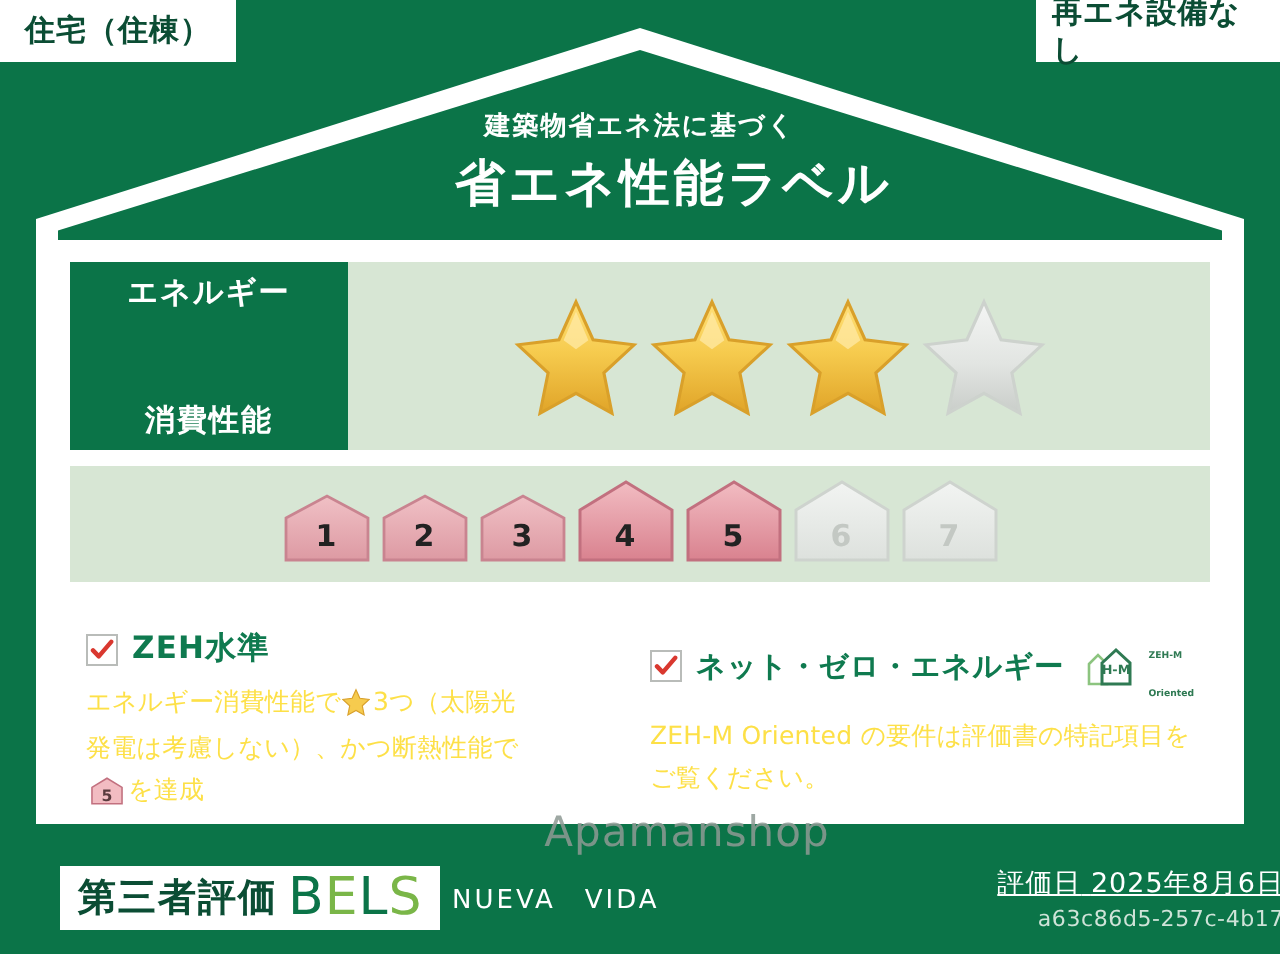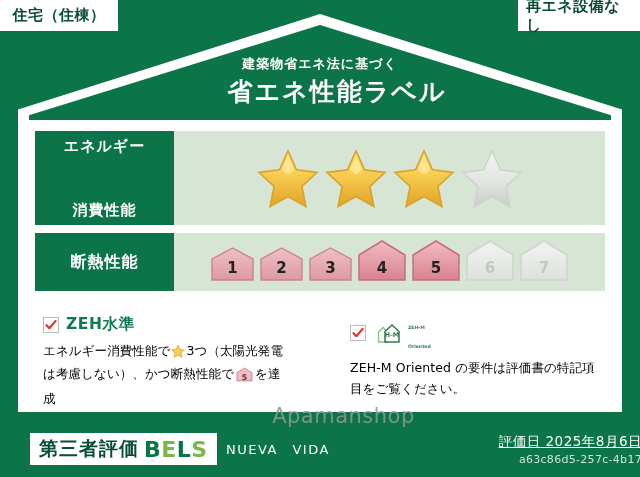--- a/index.html
+++ b/index.html
@@ -99,21 +99,21 @@
     width:16px;height:16px;flex:0 0 16px;border:1px solid #b9bcb9;background:#fff;
     position:relative;box-sizing:border-box;
   }
   .chk svg{position:absolute;left:1px;top:1px;}
   .note-title{
     color:#0f7a4f;font-weight:bold;font-size:15.5px;letter-spacing:0.6px;
     white-space:nowrap;
   }
   .note-title.small{font-size:14.5px;}
   .note-body{
-    font-size:12.5px;color:#000000;line-height:1.62;letter-spacing:0.1px;
+    font-size:12.5px;color:#fde047;line-height:1.62;letter-spacing:0.1px;
   }
   .inline-star{display:inline-block;vertical-align:-3px;margin:0 1px;}
   .inline-house{display:inline-block;vertical-align:-4px;margin:0 2px;}
 
   #zehm-logo{display:inline-flex;align-items:center;gap:2px;margin-left:3px;vertical-align:middle;justify-content:space-between;}
   #zehm-logo .zm-caption{font-size:4.6px;line-height:1.25;color:#2f7a53;font-weight:bold;}
 
   
   #watermark{
     position:absolute;left:0;right:0;top:404px;text-align:center;z-index:9;
@@ -127,21 +127,21 @@
   #bottom-bar{
     position:absolute;left:16px;bottom:0;width:640px;height:52px;
     background:#0b7448;z-index:8;
   }
   #bels-box{
     position:absolute;left:14px;top:8px;height:32px;
     background:#ffffff;display:flex;align-items:center;padding:0 9px;
     gap:5px;box-sizing:border-box;
   }
   #bels-jp{font-size:19px;font-weight:bold;color:#0b4d34;letter-spacing:1px;}
-  #bels-en{font-size:22px;font-weight:bold;letter-spacing:0.5px;text-align:right;}
+  #bels-en{font-size:26px;font-weight:normal;letter-spacing:0.5px;text-align:right;}
   #bels-en .b1{color:#0b7448;}
   #bels-en .b2{color:#7ab648;}
   #bels-en .b3{color:#0b7448;}
   #bels-en .b4{color:#7ab648;}
   #building-name{
     position:absolute;left:210px;top:16px;color:#ffffff;font-size:13px;letter-spacing:1.5px;
   }
   #eval-date{
     position:absolute;right:14px;top:8px;color:#ffffff;font-size:13.5px;letter-spacing:0.5px;text-decoration:underline;
   }
@@ -206,21 +206,20 @@
               </linearGradient>
             </defs>
             <polygon points="32,3 40.8,22.6 62,25.2 46.4,39.7 50.6,60.6 32,50.3 13.4,60.6 17.6,39.7 2,25.2 23.2,22.6" fill="url(#gE)" stroke="#cdd2cd" stroke-width="1.6"></polygon>
           </svg>
 
         </div>
       </div>
     </div>
 
     <div class="perf-row" id="row-insul">
-      <div class="row-label">断熱性能</div>
       <div class="row-body">
         <div class="houses">
 
           <div class="house">
             <svg width="47" height="38" viewBox="0 0 47 38">
               <defs>
                 <linearGradient id="pk1" x1="0" y1="0" x2="0" y2="1">
                   <stop offset="0%" stop-color="#f0c0c5"></stop>
                     <stop offset="100%" stop-color="#dd9aa3"></stop>
                 </linearGradient>
@@ -310,20 +309,21 @@
       </div>
     </div>
 
     <div class="note-col">
       <div class="note-head">
         <span class="chk">
           <svg width="12" height="12" viewBox="0 0 12 12">
             <path d="M1.5 6.2 L4.4 9.2 L10.6 1.9" stroke="#d9382f" stroke-width="2.2" fill="none" stroke-linecap="round" stroke-linejoin="round"></path>
           </svg>
         </span>
+        <span class="note-title small">ネット・ゼロ・エネルギー</span>
         <span id="zehm-logo">
           <svg width="30" height="24" viewBox="0 0 30 24">
             <path d="M2.5 11 L7 6.5 L11.5 11 L11.5 21 L2.5 21 Z" fill="none" stroke="#8cc47f" stroke-width="1.3"></path>
             <path d="M9 10.5 L16 4 L23 10.5 L23 21 L9 21 Z" fill="#ffffff" stroke="#2f7a53" stroke-width="1.5"></path>
             <text x="16" y="16" font-size="6.4" font-weight="bold" fill="#2f7a53" text-anchor="middle" font-family="DejaVu Sans">H-M</text>
           </svg>
           <span style="display:inline-block;line-height:1.2;">
             <span class="zm-caption">ZEH-M</span><br>
             <span class="zm-caption">Oriented</span>
           </span>

